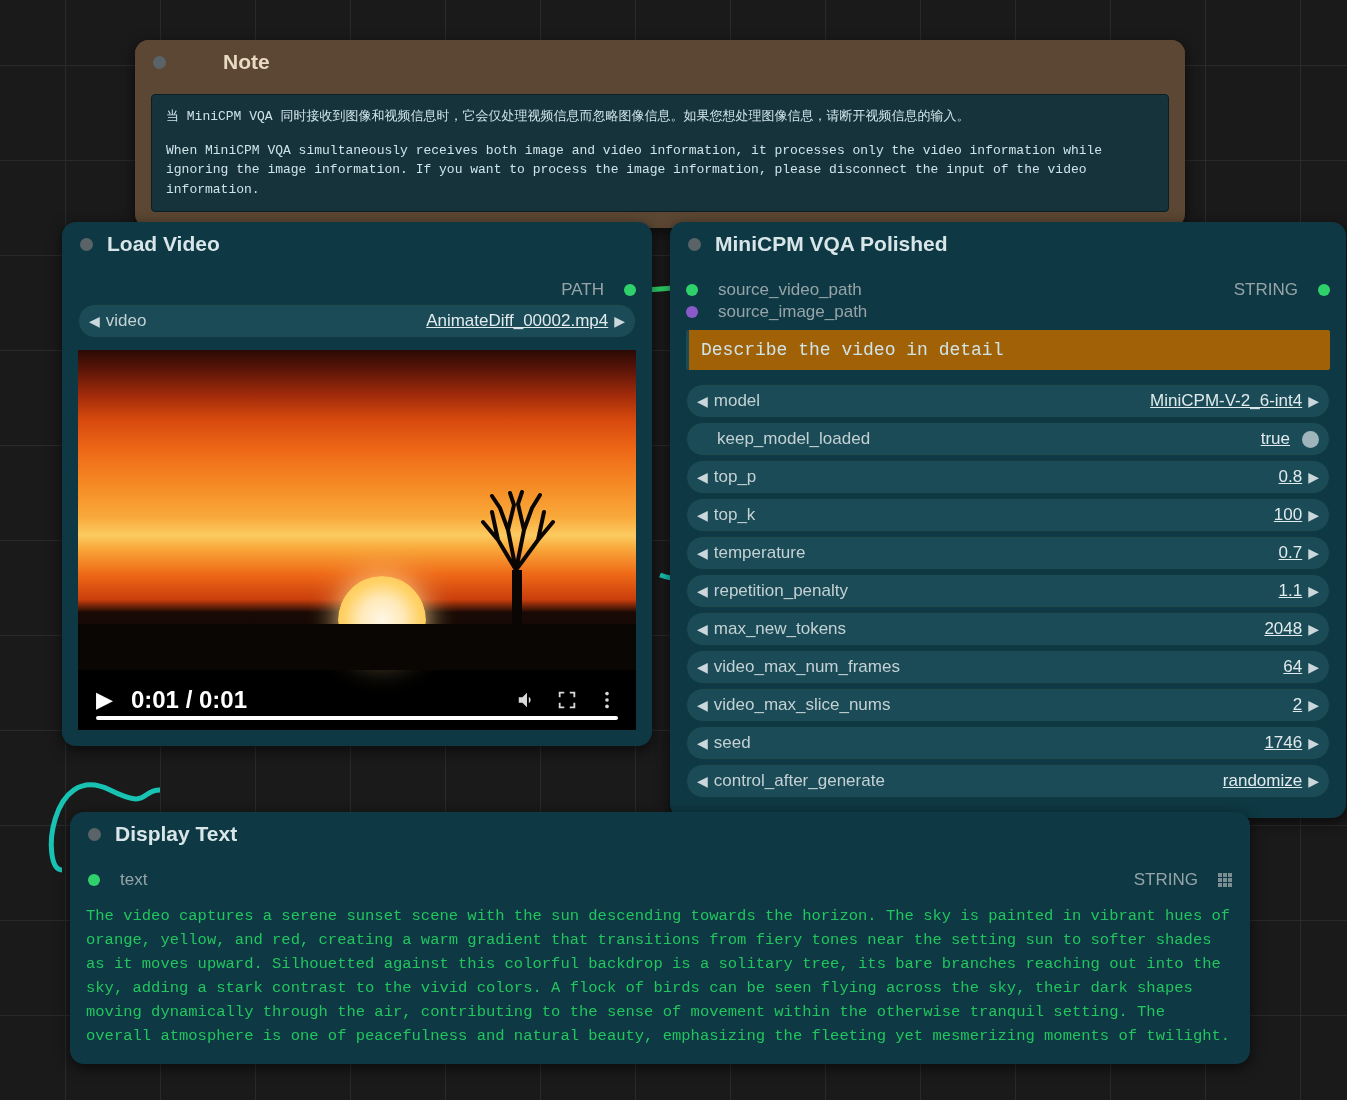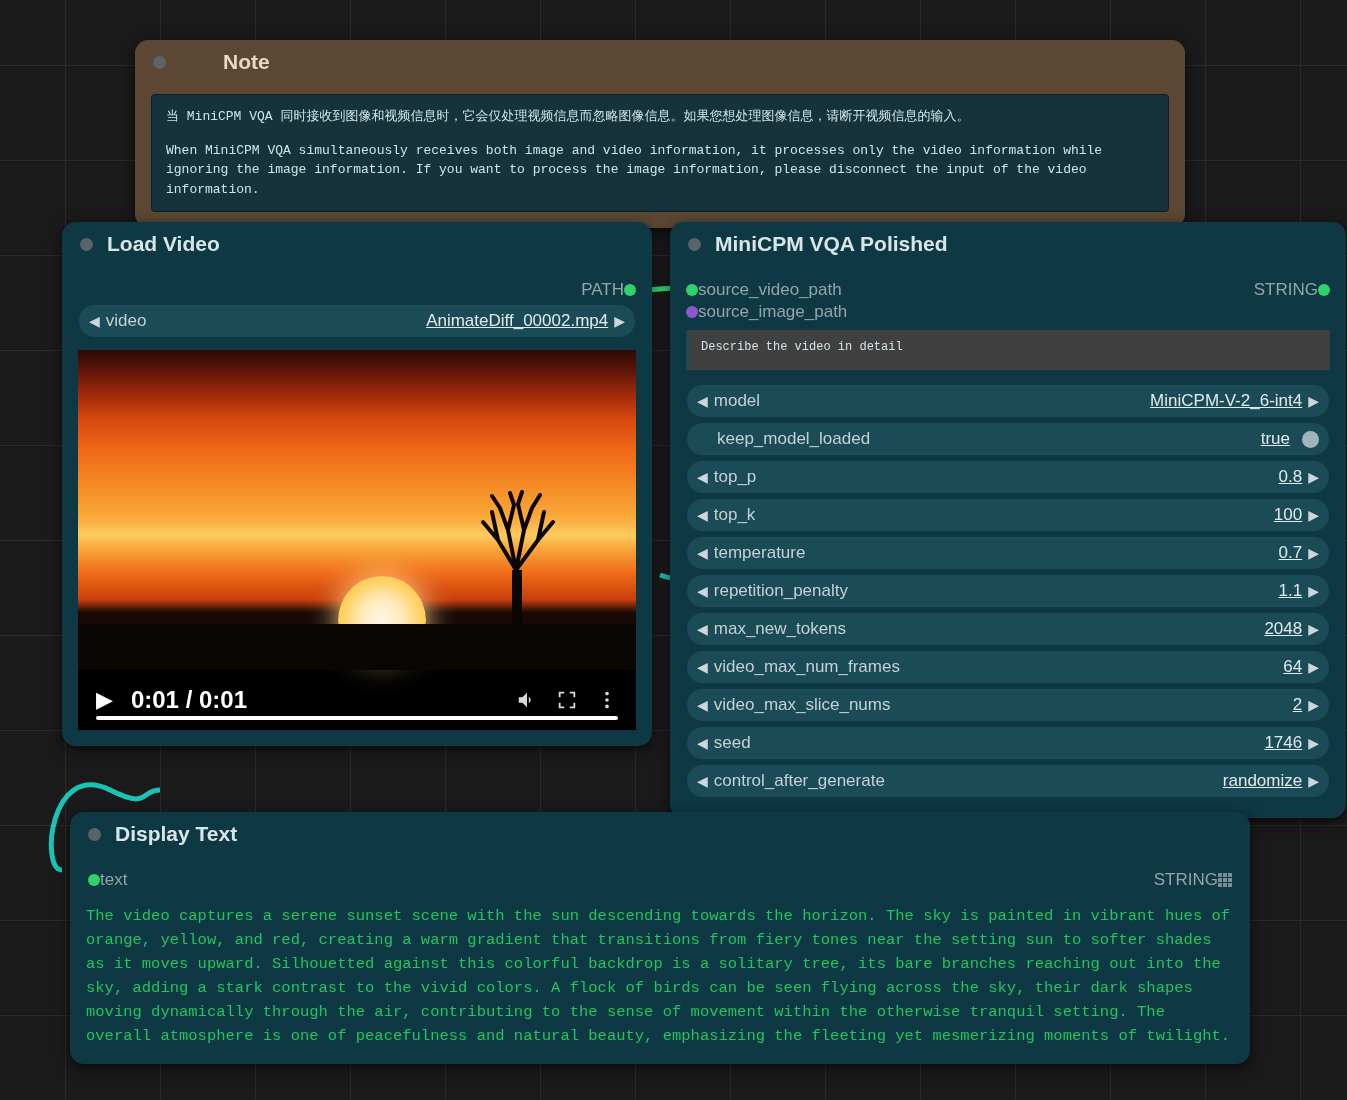--- a/index.html
+++ b/index.html
@@ -54,21 +54,21 @@
     font-family: "Courier New", monospace;
     font-size: 13px;
     line-height: 1.5;
     color: #cfe4e9;
   }
   
   .teal-body {
     padding: 12px 16px 16px 16px;
   }
   .port-row {
-    display:flex; align-items:center; gap:0;
+    display:flex; align-items:center; gap:20px;
     font-size:17px; color:#96a4a8; margin: 2px 0;
   }
   .port-row.right { justify-content:flex-end; }
   .port-dot {
     width:12px; height:12px; border-radius:50%;
     background:#2fd26a;
   }
   .port-dot.purple { background:#8a5acb; }
   .pill {
     display:flex; align-items:center; justify-content:space-between;
@@ -91,26 +91,26 @@
   .btn-outline {
     border:1px solid #8aa0a6;
     border-radius:3px;
     height:32px;
     display:flex;align-items:center;justify-content:center;
     font-size:18px; color:#d6e3e6;
     margin-top:6px;
     cursor:pointer;
   }
   .prompt-box {
-    background:#404040;
+    background:#a16207;
     border-left:3px solid #1a4b56;
     border-radius:2px;
     padding:10px 12px;
     font-family:"Courier New", monospace;
-    font-size:12px;
+    font-size:18px;
     color:#cfe4e9;
     margin:6px 0 14px 0;
     min-height:40px;
   }
   .video-wrap {
     margin-top:12px;
     width:100%; height:380px;
     background:#000;
     position:relative;
     overflow:hidden;

